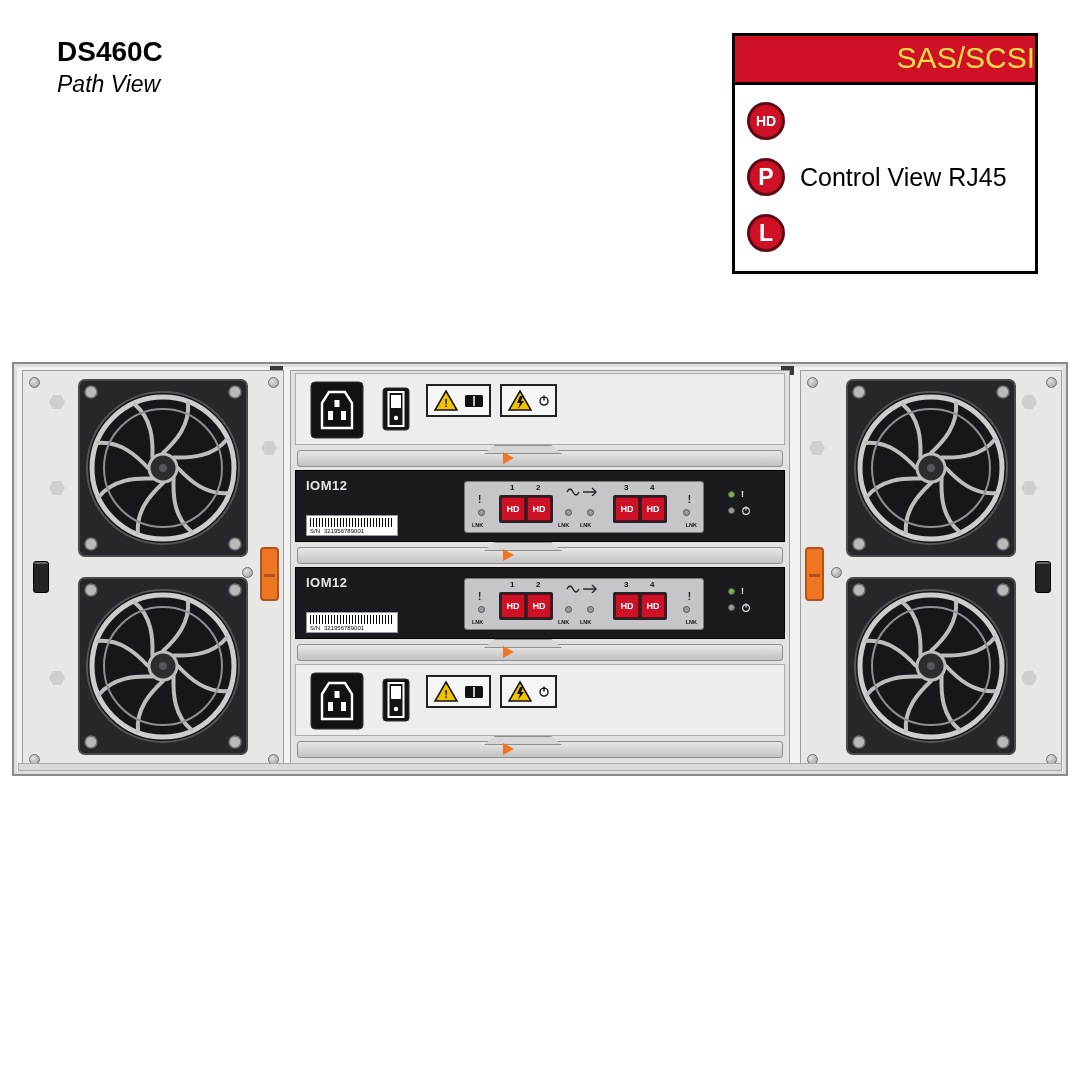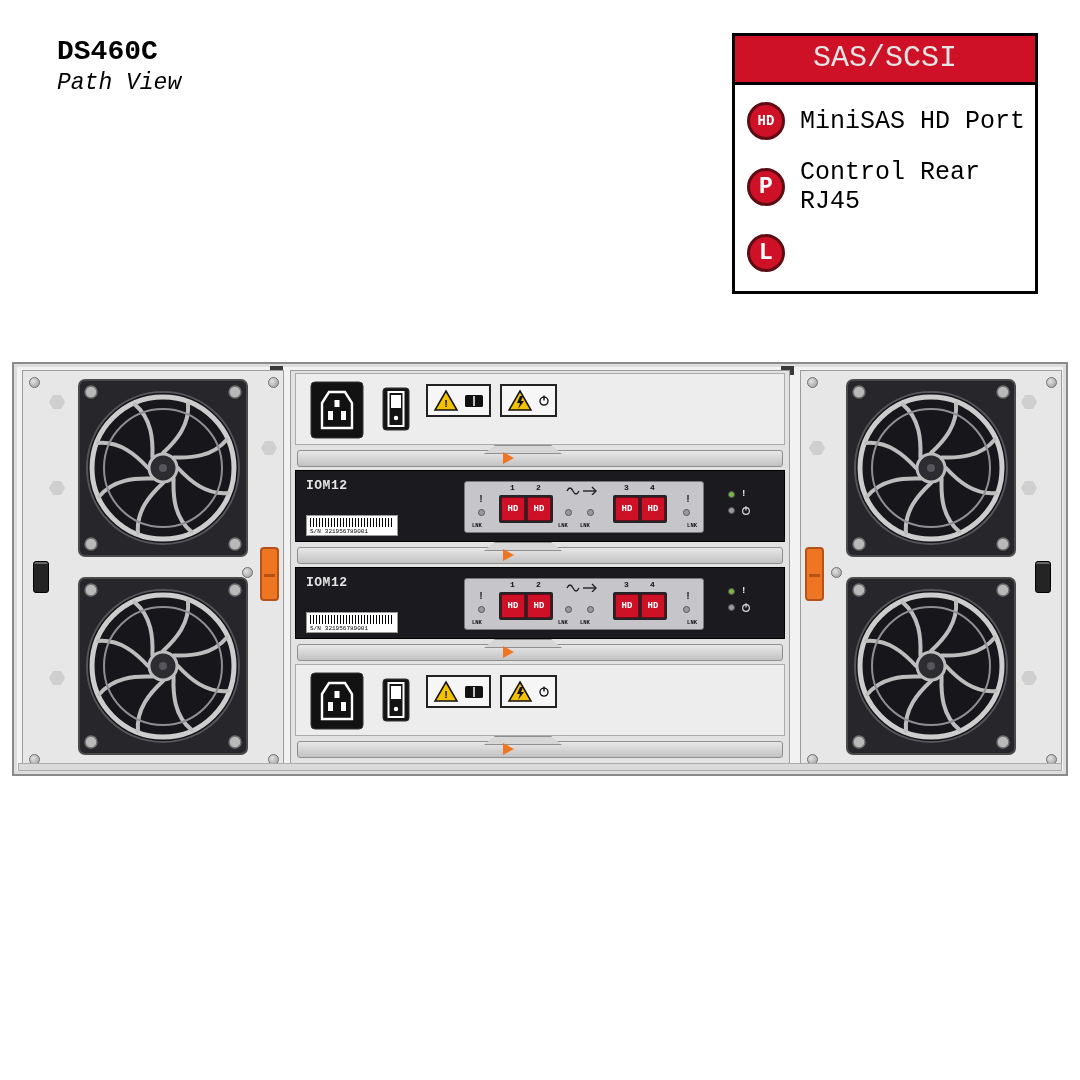--- a/index.html
+++ b/index.html
@@ -1,26 +1,26 @@
 <!DOCTYPE html>
 <html><head>
 <meta charset="utf-8">
 <style>
   html,body{margin:0;padding:0;background:#fff;}
   .stage{position:relative;width:1080px;height:1080px;background:#fff;overflow:hidden;
-         font-family:Liberation Mono, monospace;color:#000;}
+         font-family:Liberation Sans, sans-serif;color:#000;}
 
   
   .title-block{position:absolute;left:57px;top:36px;}
   .title-block h1{margin:0;font-size:28px;font-weight:700;}
   .title-block .subtitle{font-size:23px;font-style:italic;margin-top:3px;}
 
   
   .legend{position:absolute;left:732px;top:33px;width:306px;border:3px solid #000;background:#fff;box-sizing:border-box;}
-  .legend-header{background:#ce1126;color:#e5e5e5;text-align:center;font-size:30px;padding:5px 0 7px;border-bottom:3px solid #000;}
+  .legend-header{background:#ce1126;color:#fde047;text-align:right;font-size:30px;padding:5px 0 7px;border-bottom:3px solid #000;}
   .legend-rows{padding:8px 0 10px;}
   .legend-row{display:flex;align-items:center;gap:15px;padding:9px 0 9px 12px;}
   .badge{width:38px;height:38px;border-radius:50%;background:#ce1126;border:3px solid #5f0b14;
          color:#fff;display:flex;align-items:center;justify-content:center;font-weight:700;flex:none;box-sizing:border-box;}
   .badge.sm{font-size:14px;}
   .badge.lg{font-size:23px;}
   .legend-label{font-size:25px;}
 
   
   .chassis{position:absolute;left:12px;top:362px;width:1056px;height:414px;background:#f2f2f2;
@@ -139,25 +139,24 @@
   <div class="title-block">
     <h1>DS460C</h1>
     <div class="subtitle">Path View</div>
   </div>
 
   <div class="legend">
     <div class="legend-header">SAS/SCSI</div>
     <div class="legend-rows">
       <div class="legend-row">
         <span class="badge sm">HD</span>
-        <span class="legend-label">MiniSAS HD Port</span>
       </div>
       <div class="legend-row">
         <span class="badge lg">P</span>
-        <span class="legend-label">Control Rear RJ45</span>
+        <span class="legend-label">Control View RJ45</span>
       </div>
       <div class="legend-row">
         <span class="badge lg">L</span>
       </div>
     </div>
   </div>
 
   <div class="chassis">
     <div class="toptab" style="left:256px"></div>
     <div class="toptab" style="left:767px"></div>

